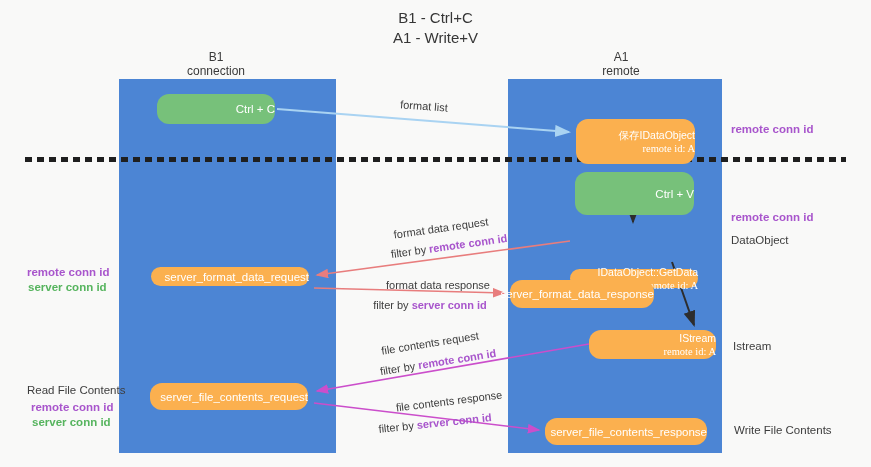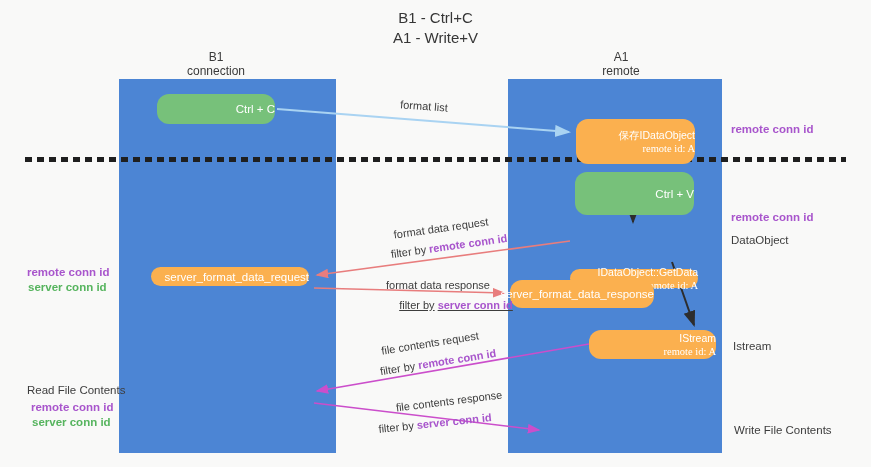--- a/index.html
+++ b/index.html
@@ -106,31 +106,37 @@
 
   <div class="node orange" style="left:510px; top:280px; width:144px; height:28px;">
     <span>server_format_data_response</span>
   </div>
 
   <div class="node orange" style="left:589px; top:330px; width:127px; height:29px;">
     <span class="l1">IStream</span>
     <span class="l2">remote id: A</span>
   </div>
 
+  <div class="node orange" style="left:150px; top:383px; width:158px; height:27px;">
+    <span>server_file_contents_request</span>
+  </div>
 
+  <div class="node orange" style="left:545px; top:418px; width:162px; height:27px;">
+    <span>server_file_contents_response</span>
+  </div>
 
   <div class="flow-label" style="left:424px; top:106px; --r:4deg;">format list</div>
 
   <div class="flow-label" style="left:441px; top:228px; --r:-8deg;">format data request</div>
   <div class="flow-label" style="left:449px; top:246px; --r:-8deg;">
     <span>filter by</span><span class="gap"></span><span class="accent-purple">remote conn id</span>
   </div>
 
   <div class="flow-label" style="left:438px; top:285px;">format data response</div>
-  <div class="flow-label" style="left:456px; top:305px;text-decoration:underline;">
+  <div class="flow-label" style="left:430px; top:305px;">
     <span>filter by</span><span class="gap"></span><span class="accent-purple">server conn id</span>
   </div>
 
   <div class="flow-label" style="left:430px; top:343px; --r:-9deg;">file contents request</div>
   <div class="flow-label" style="left:438px; top:362px; --r:-9deg;">
     <span>filter by</span><span class="gap"></span><span class="accent-purple">remote conn id</span>
   </div>
 
   <div class="flow-label" style="left:449px; top:401px; --r:-7deg;">file contents response</div>
   <div class="flow-label" style="left:435px; top:423px; --r:-6deg;">

